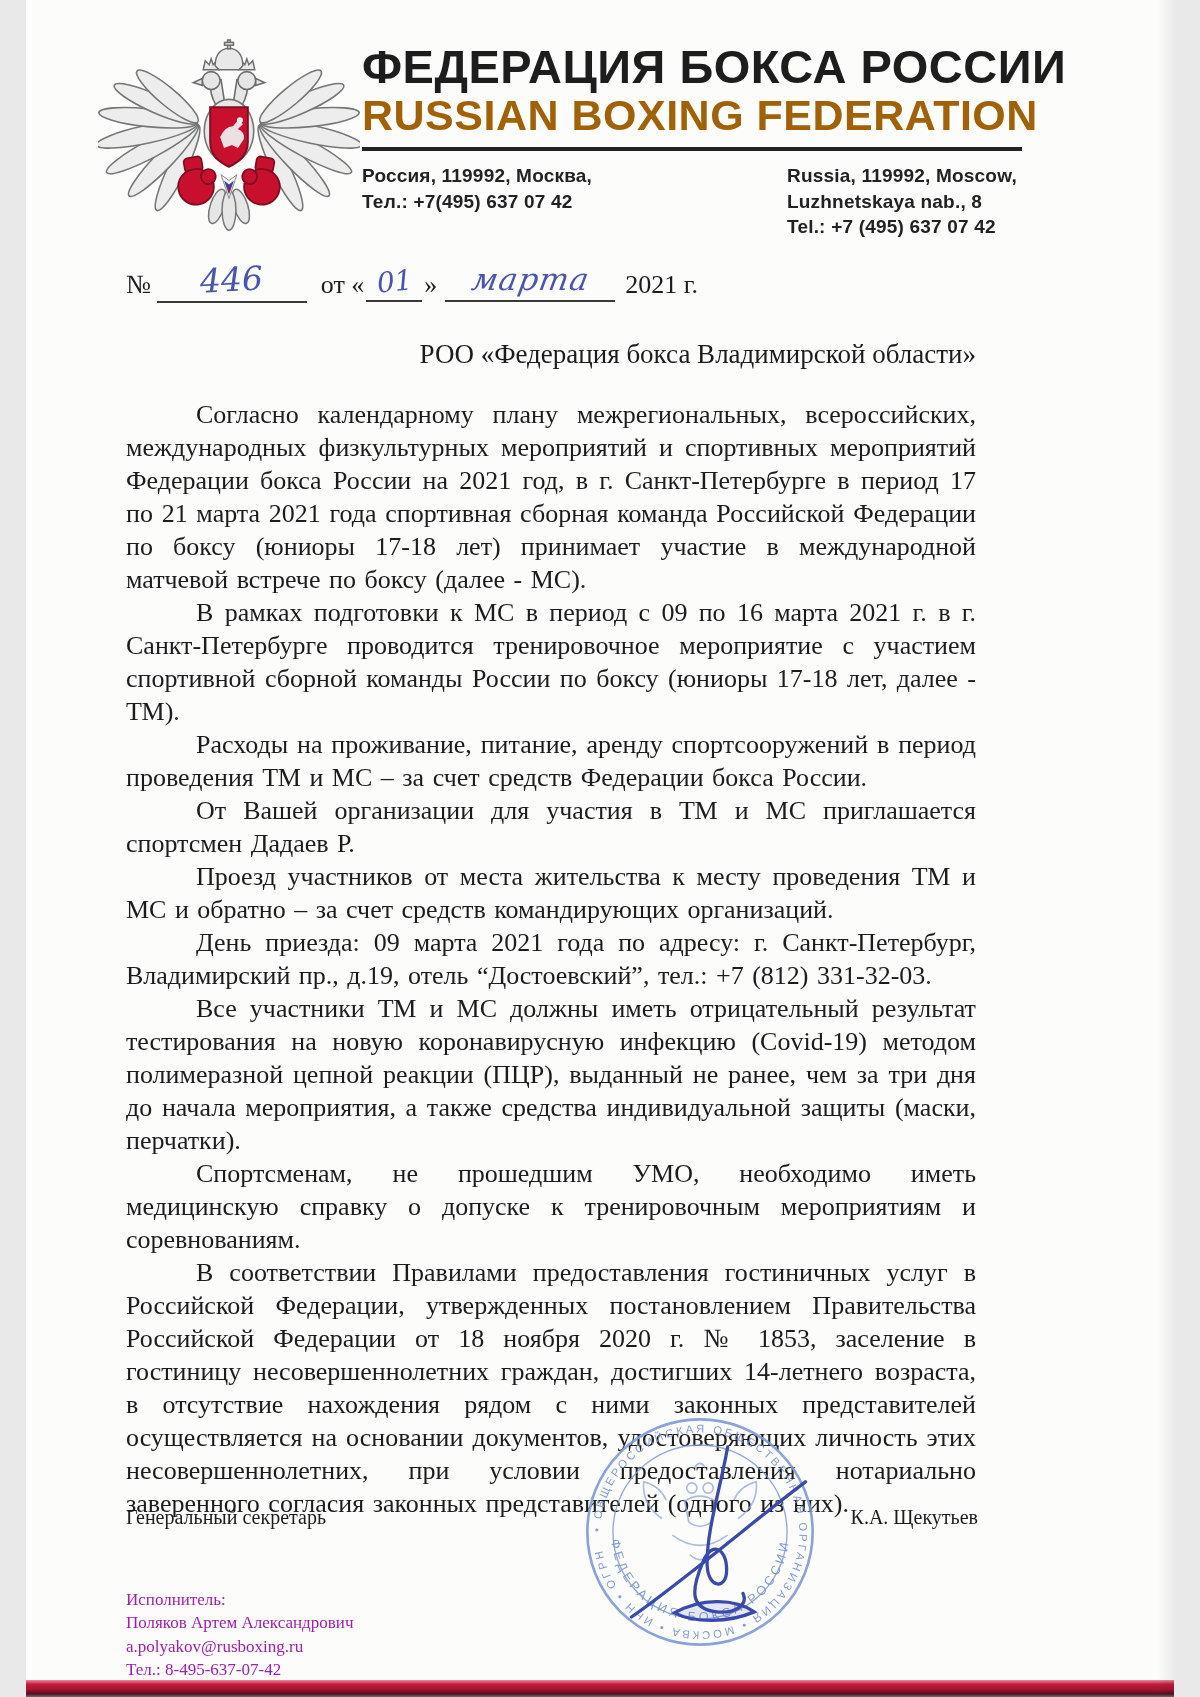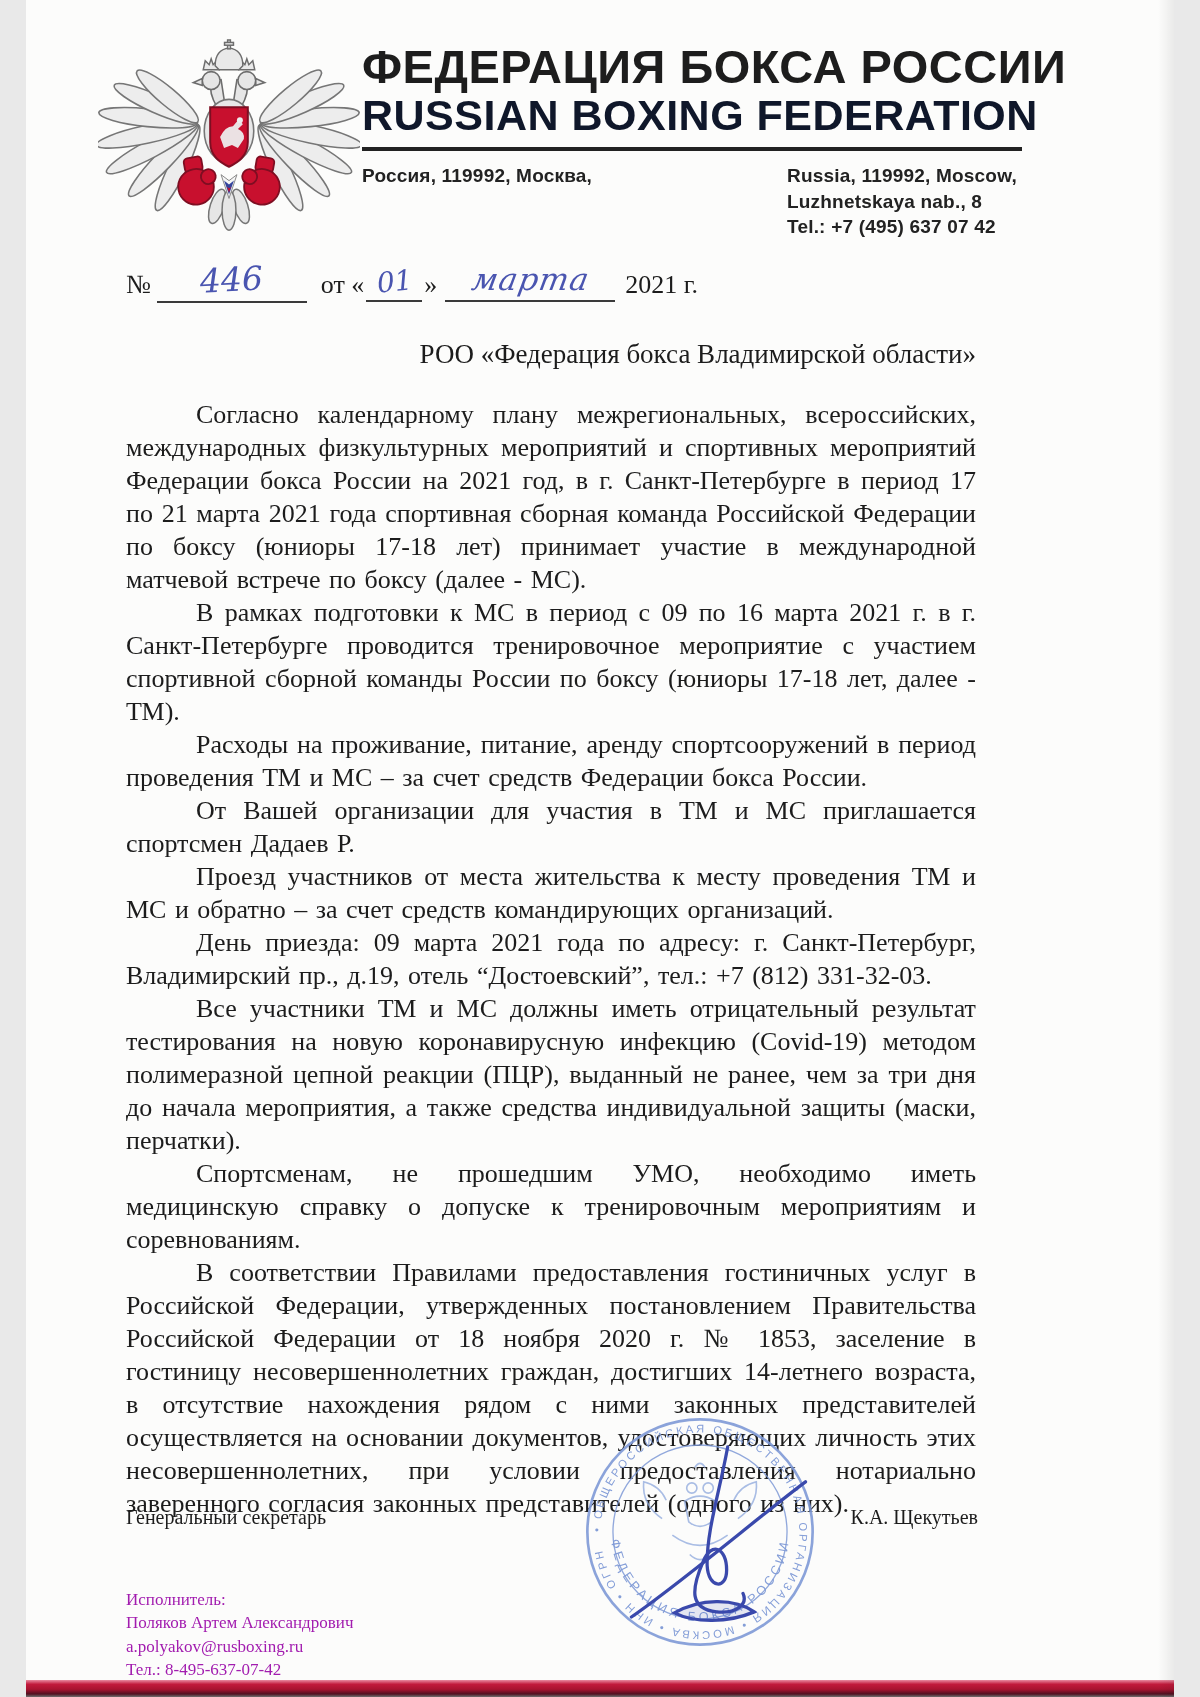--- a/index.html
+++ b/index.html
@@ -6,21 +6,21 @@
   .page{
     position:relative;width:1148px;height:1697px;margin:0 auto;
     background:#fcfcfb;overflow:hidden;
     font-family:"Liberation Serif", serif;color:#1c1c1c;
   }
   
   .header{display:flex;padding:36px 60px 0 72px;}
   .emblem{width:262px;height:208px;flex-shrink:0;}
   .header-text{margin-left:2px;width:660px;padding-top:6px;font-family:"Liberation Sans", sans-serif;}
   .title-ru{font-size:47px;font-weight:bold;letter-spacing:.5px;color:#1d1d1d;white-space:nowrap;line-height:1.06;}
-  .title-en{font-size:43px;font-weight:bold;letter-spacing:.5px;color:#0f172a;white-space:nowrap;line-height:1.1;text-align:right;}
+  .title-en{font-size:43px;font-weight:bold;letter-spacing:.5px;color:#a16207;white-space:nowrap;line-height:1.1;text-align:right;}
   .title-rule{border:none;border-top:4px solid #222;margin:8px 0 12px 0;}
   .addr-row{display:flex;}
   .addr-col{font-size:19px;font-weight:bold;color:#222;line-height:1.35;letter-spacing:.2px;}
   .addr-col.ru{width:425px;}
   
   .ref-line{margin:18px 0 0 100px;font-size:26px;white-space:nowrap;}
   .blank{display:inline-block;border-bottom:2px solid #3a3a3a;text-align:center;vertical-align:baseline;}
   .blank.num{width:150px;margin:0 14px 0 6px;}
   .blank.day{width:56px;margin:0 2px;}
   .blank.month{width:170px;margin:0 10px 0 8px;}
@@ -118,20 +118,21 @@
       </g>
     </svg>
 
     <div class="header-text">
       <div class="title-ru">ФЕДЕРАЦИЯ БОКСА РОССИИ</div>
       <div class="title-en">RUSSIAN BOXING FEDERATION</div>
       <hr class="title-rule">
       <div class="addr-row">
         <div class="addr-col ru">
           <div>Россия, 119992, Москва,</div>
+          <div>Тел.: +7(495) 637 07 42</div>
         </div>
         <div class="addr-col en">
           <div>Russia, 119992, Moscow,</div>
           <div>Luzhnetskaya nab., 8</div>
           <div>Tel.: +7 (495) 637 07 42</div>
         </div>
       </div>
     </div>
   </div>
 

